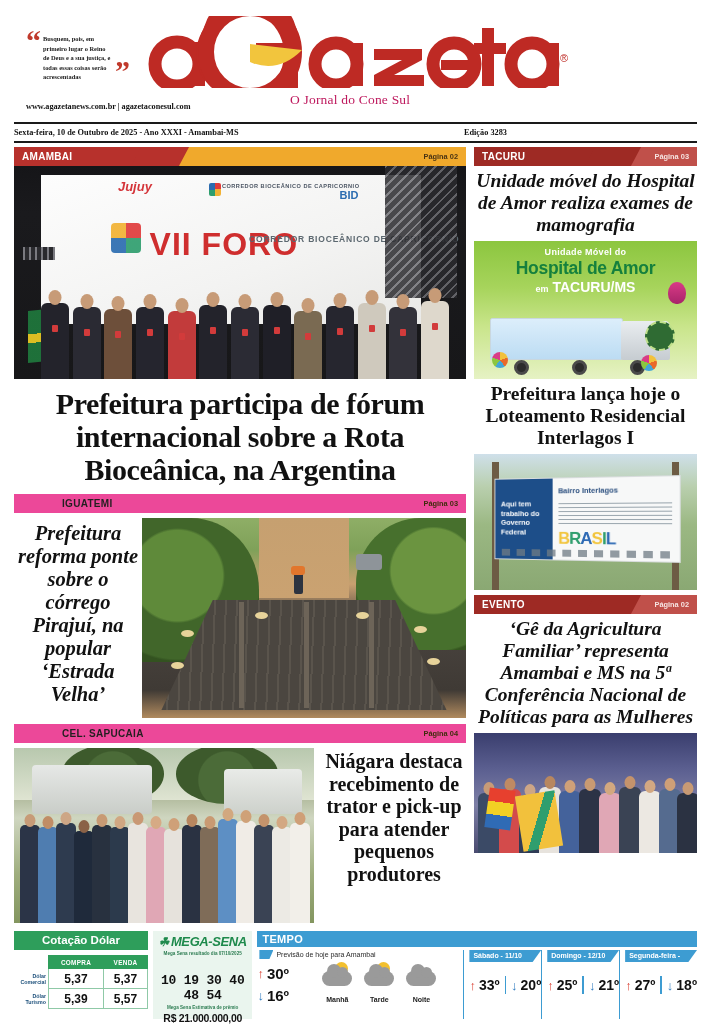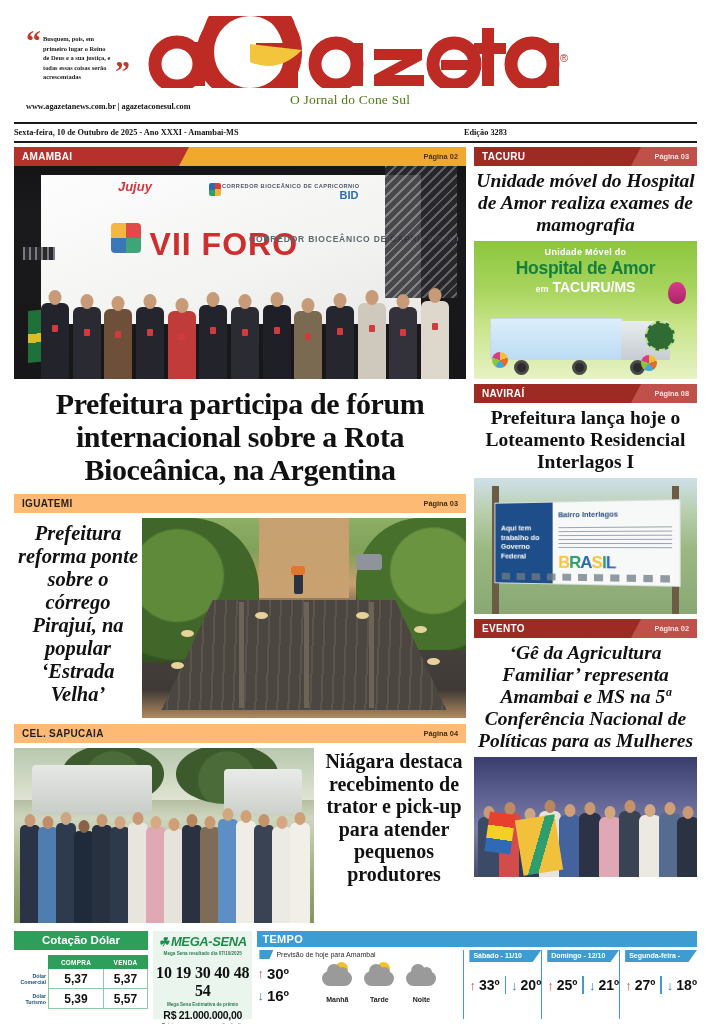--- a/index.html
+++ b/index.html
@@ -28,21 +28,21 @@
     font-size: 6.4px; font-weight: bold; line-height: 1.5;
     color: #1a1a1a; padding: 4px 2px 0 2px; width: 74px;
   }
   .logo-wrap {
     position: absolute; left: 146px; top: 16px; width: 430px; height: 78px;
   }
   .logo-svg { display: block; width: 430px; height: 72px; }
   .tagline {
     position: absolute; left: 290px; top: 92px;
     font-family: "Liberation Serif", serif;
-    font-size: 13.5px; color: #4d7c0f; letter-spacing: .2px;
+    font-size: 13.5px; color: #be185d; letter-spacing: .2px;
   }
   .reg {
     position: absolute; right: 8px; top: 36px;
     font-size: 11px; color: #be2a24; font-family: "Liberation Sans", sans-serif;
   }
   .urls {
     position: absolute; left: 26px; top: 102px;
     font-family: "Liberation Serif", serif;
     font-size: 8.2px; font-weight: bold; color: #111;
   }
@@ -84,21 +84,21 @@
     content: ""; position: absolute; left: 0; top: 0; bottom: 0;
     width: 160px; background: #b7312c;
   }
   .tagbar.split::after {
     content: ""; position: absolute; left: 122px; top: 0; bottom: 0;
     width: 48px; background: #b7312c;
     transform: skewX(-28deg);
   }
   .tagbar.split .pagenum { color: #4a3413; }
   
-  .tagbar.amber { background: #fdba74; }
+  .tagbar.amber { background: #ec4899; padding-left: 40px; }
   .tagbar.amber .label { color: #231f20; }
   .tagbar.amber .pagenum { color: #3f2d0c; }
   
   .tagbar.red2 { background: #c0504a; }
   .tagbar.red2::before {
     content:""; position:absolute; left:0; top:0; bottom:0; width:150px;
     background:#9e2a24;
   }
   .tagbar.red2::after {
     content:""; position:absolute; left:116px; top:0; bottom:0; width:46px;
@@ -426,22 +426,22 @@
     display:flex; align-items:center; justify-content:center; gap:2px;
     font-family:"Liberation Sans",sans-serif; font-weight:bold; font-style:italic;
     font-size:13px; color:#1e8a4c; letter-spacing:-.4px;
   }
   .mega .clover { font-size:12px; color:#1e8a4c; }
   .mega .small {
     font-family:"Liberation Sans",sans-serif; font-size:4.6px; color:#2e7d53;
     font-weight:bold; margin-top:2px; line-height:1.35;
   }
   .mega .nums {
-    font-family:Liberation Serif, serif; font-weight:bold; font-size:16px;
-    color:#111; margin-top:7px; letter-spacing:-.2px;
+    font-family:Liberation Mono, monospace; font-weight:bold; font-size:13px;
+    color:#111; margin-top:16px; letter-spacing:-.2px;
   }
   .mega .prize {
     font-family:"Liberation Sans",sans-serif; font-weight:bold; font-size:10.5px;
     color:#111; margin-top:1px; letter-spacing:-.3px;
   }
   
   .tempo { flex:1; }
   .tempo .hd {
     height:16px; background:#3d9cd2; color:#fff;
     font-family:"Liberation Sans",sans-serif; font-weight:bold; font-size:11px;
@@ -748,24 +748,20 @@
         <div class="cab"></div>
         <div class="wheel" style="left:18%;"></div>
         <div class="wheel" style="left:44%;"></div>
         <div class="wheel" style="left:70%;"></div>
         <div class="balloon"></div>
         <div class="seal"></div>
         <div class="flower" style="left:8%; bottom:8%;"></div>
         <div class="flower" style="right:18%; bottom:6%;"></div>
       </div>
 
-      <div class="tagbar red2" style="margin-top:5px;">
-        <span class="label">NAVIRAÍ</span>
-        <span class="pagenum">Página 08</span>
-      </div>
       <div class="rc-headline plain">Prefeitura lança hoje o Loteamento Residencial Interlagos I</div>
 
       <div class="photo ph-board">
         <div class="post" style="left:8%;"></div>
         <div class="post" style="right:8%;"></div>
         <div class="sign">
           <div class="blue">
             <span>Aqui tem trabalho do Governo Federal</span>
           </div>
           <div class="bairro">Bairro Interlagos</div>

